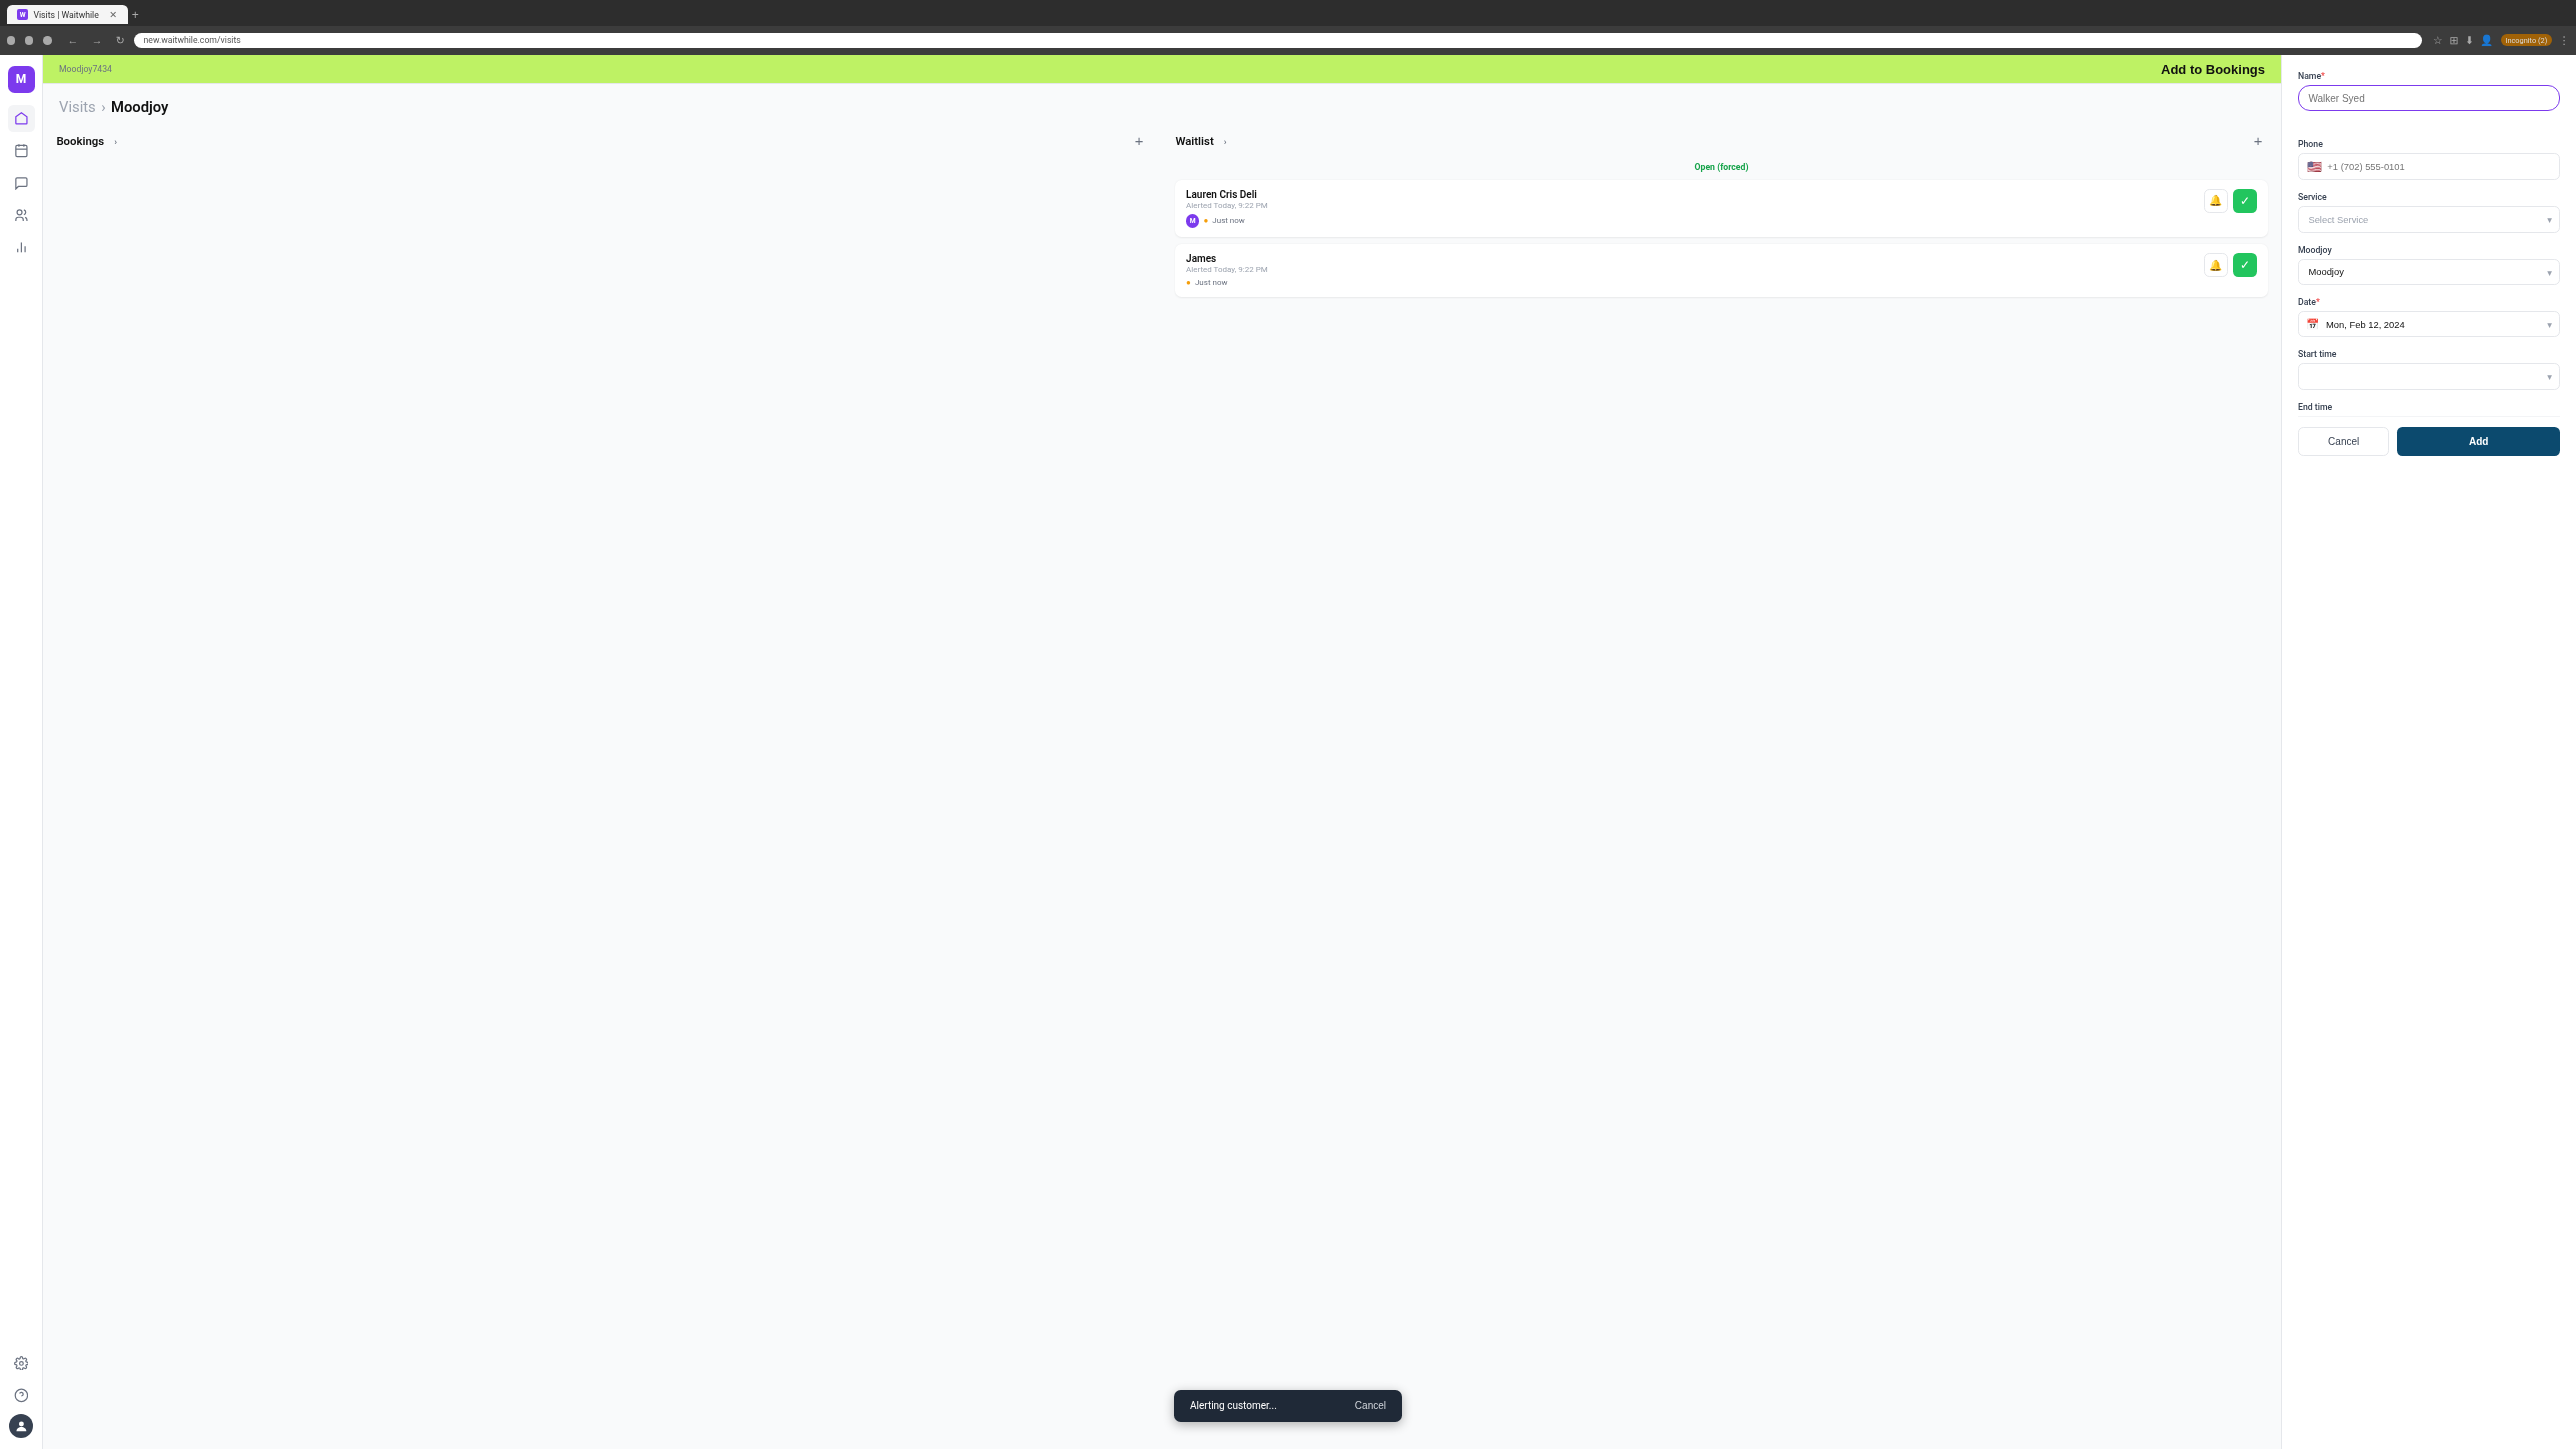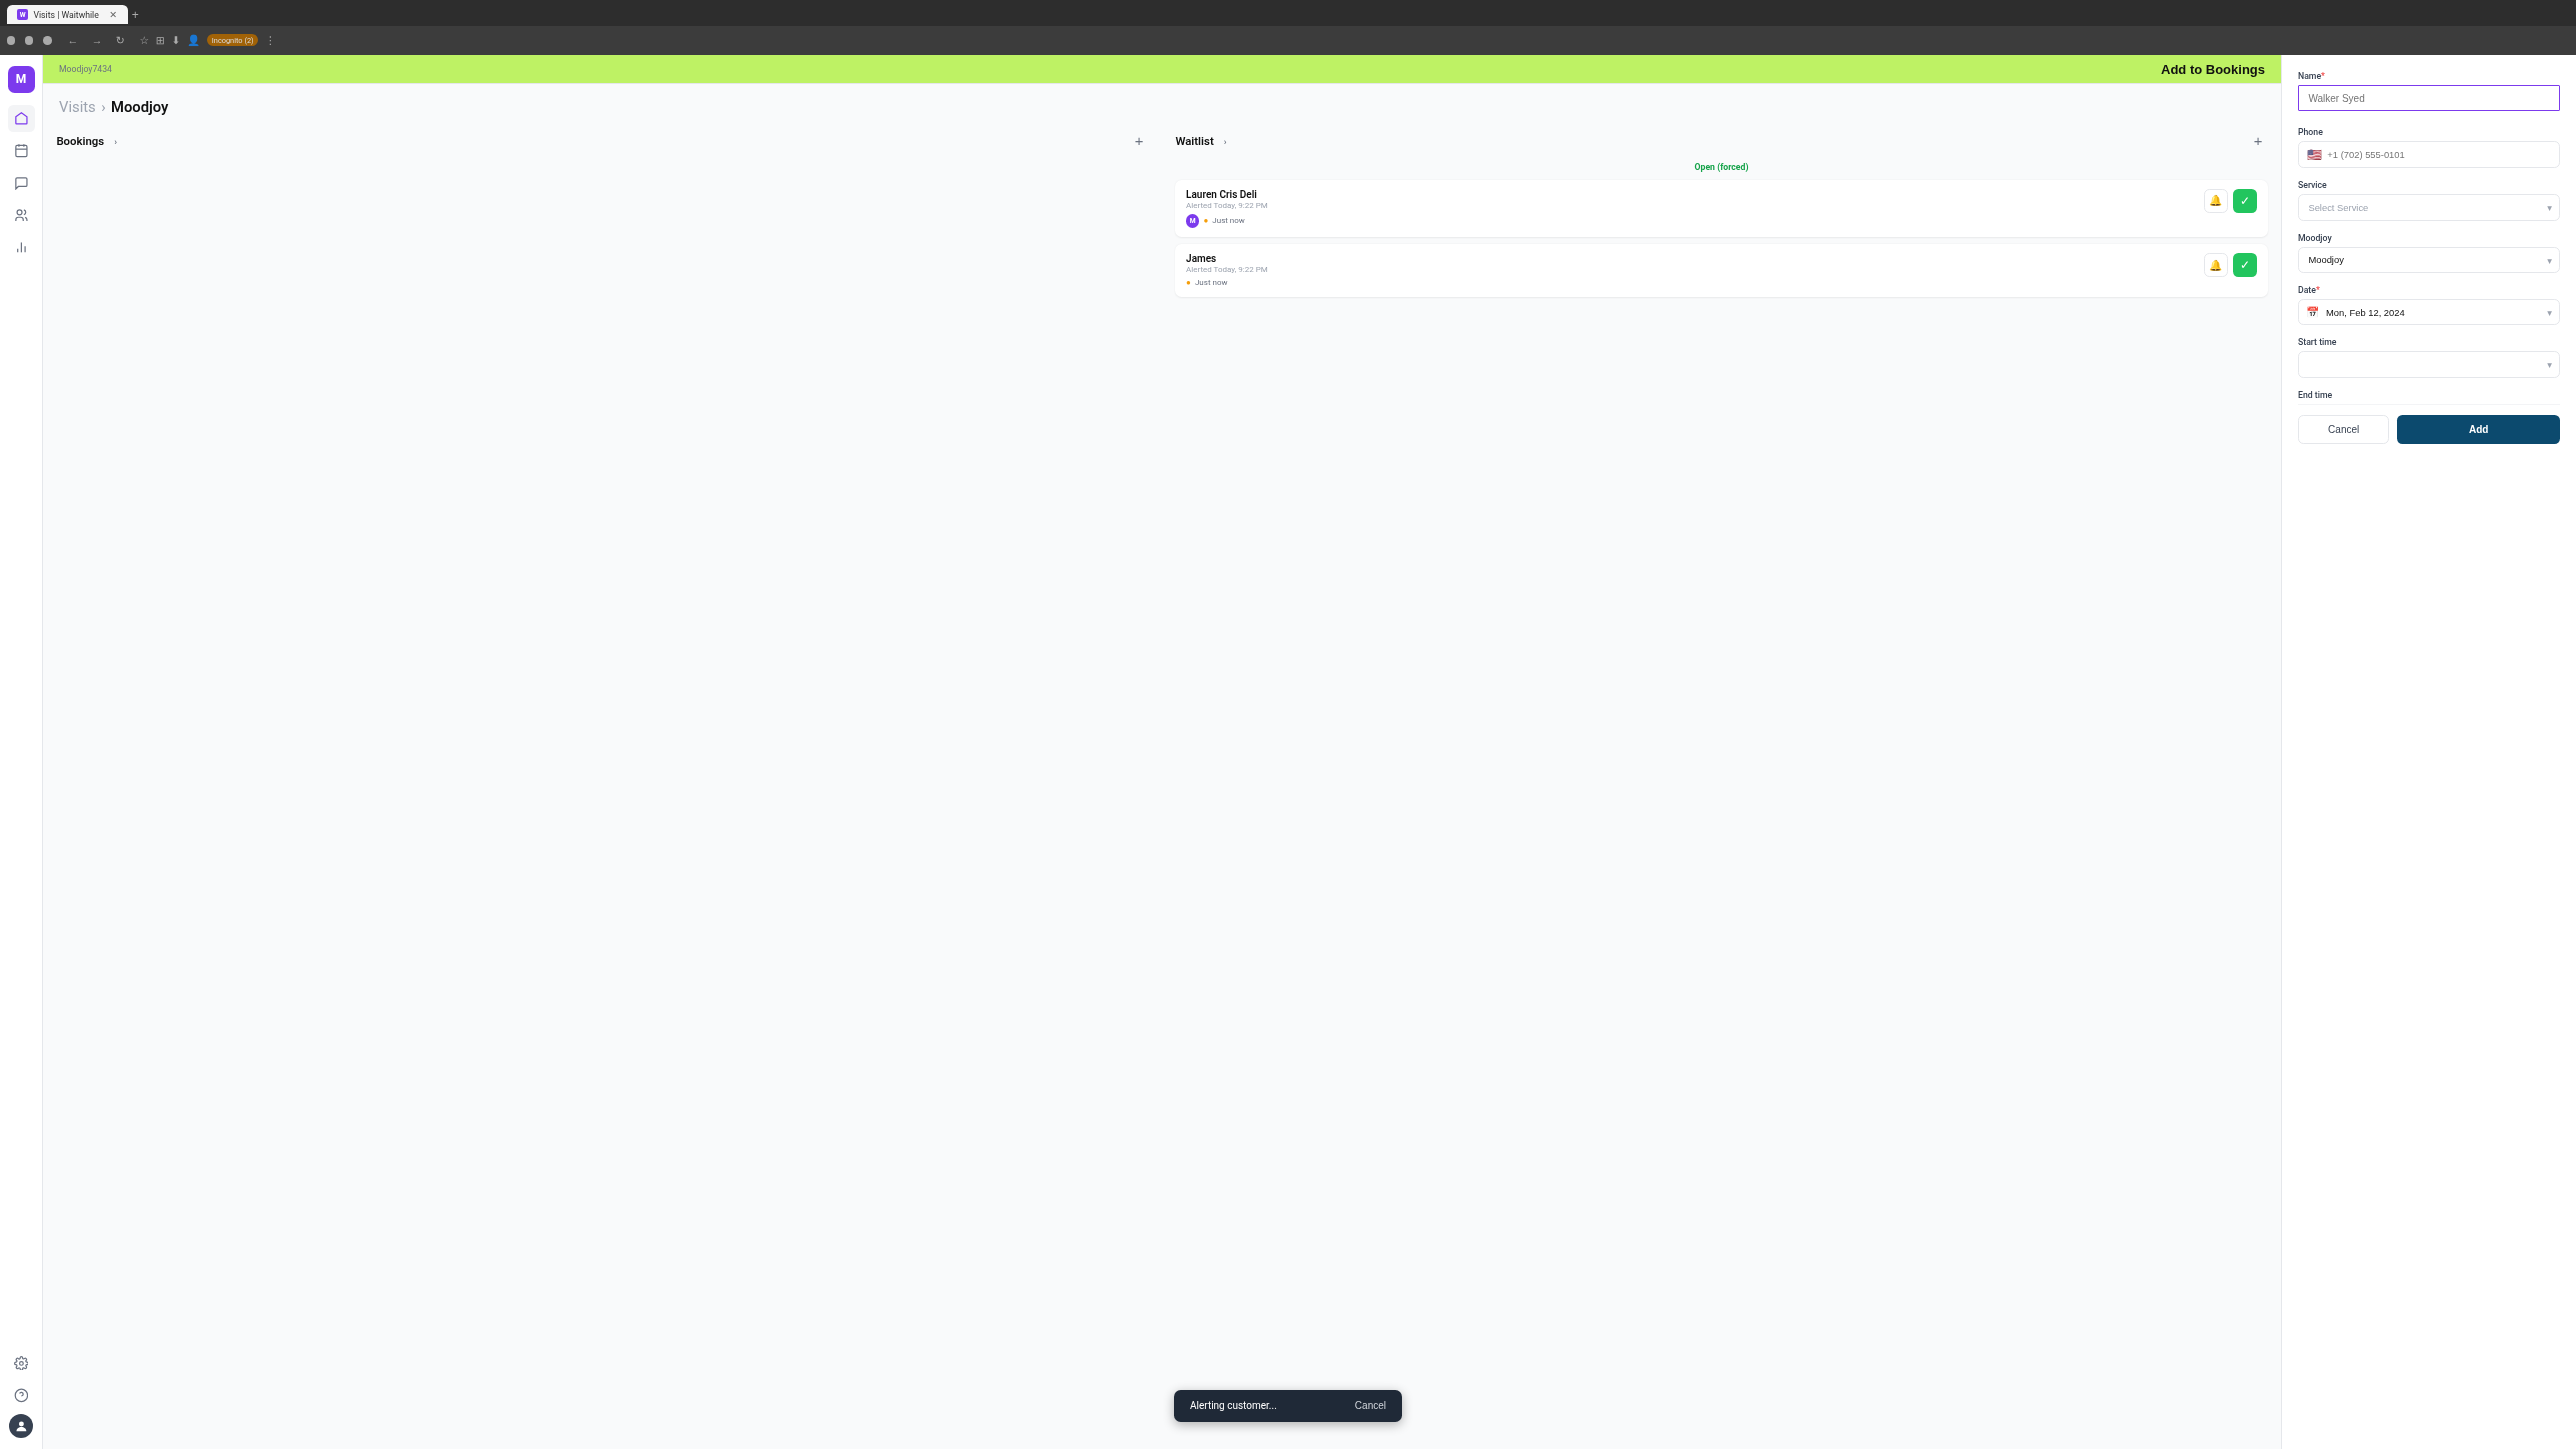--- a/index.html
+++ b/index.html
@@ -69,21 +69,21 @@
     .avatar-xs { width: 13.4px; height: 13.4px; border-radius: 50%; background: #7c3aed; display: flex; align-items: center; justify-content: center; color: white; font-size: 6.7px; font-weight: bold; }
     .dot-yellow { color: #f59e0b; font-size: 8px; }
     .item-actions { display: flex; align-items: center; gap: 5.4px; }
     .bell-btn { width: 24px; height: 24px; border: 1px solid #e5e7eb; border-radius: 5.4px; display: flex; align-items: center; justify-content: center; background: #fff; cursor: pointer; color: #6b7280; font-size: 10.7px; }
     .check-btn { width: 24px; height: 24px; background: #22c55e; border-radius: 5.4px; display: flex; align-items: center; justify-content: center; border: none; cursor: pointer; color: white; font-size: 12px; }
 
     
     .right-panel { width: 295px; background: #fff; border-left: 0.7px solid #e5e7eb; padding: 16px; overflow-y: auto; position: relative; }
     .form-label { font-size: 8.7px; font-weight: 500; color: #374151; margin-bottom: 4px; }
     .form-label .required { color: #ef4444; }
-    .form-input { width: 100%; border: 1.3px solid #7c3aed; border-radius: 1px; padding: 6.7px 9.4px; font-size: 10px; outline: none; color: #111; margin-bottom: 12px; }
+    .form-input { width: 100%; border: 1.3px solid #7c3aed; border-radius: 12px; padding: 6.7px 9.4px; font-size: 10px; outline: none; color: #111; margin-bottom: 24px; }
     .phone-input-wrap { display: flex; align-items: center; border: 1px solid #e5e7eb; border-radius: 5.4px; padding: 5.4px 8px; margin-bottom: 12px; gap: 5.4px; }
     .flag { font-size: 12px; }
     .phone-input { border: none; outline: none; font-size: 9.4px; color: #9ca3af; flex: 1; background: transparent; }
     .select-wrap { position: relative; margin-bottom: 12px; }
     .select-field { width: 100%; border: 1px solid #e5e7eb; border-radius: 5.4px; padding: 6.7px 24px 6.7px 9.4px; font-size: 9.4px; color: #9ca3af; appearance: none; background: #fff; cursor: pointer; }
     .select-field.selected { color: #111; }
     .select-chevron { position: absolute; right: 8px; top: 50%; transform: translateY(-50%); color: #9ca3af; pointer-events: none; font-size: 9.4px; }
     .field-section { margin-bottom: 4px; }
     .date-select-wrap { position: relative; margin-bottom: 12px; }
     .date-select { width: 100%; border: 1px solid #e5e7eb; border-radius: 5.4px; padding: 6.7px 24px 6.7px 27px; font-size: 9.4px; color: #111; appearance: none; background: #fff; cursor: pointer; }
@@ -117,20 +117,23 @@
   </div>
   <div class="browser-toolbar">
     <div class="win-controls">
       <span class="win-btn win-min"></span>
       <span class="win-btn win-max"></span>
       <span class="win-btn win-close"></span>
     </div>
     <button class="nav-btn">←</button>
     <button class="nav-btn">→</button>
     <button class="nav-btn">↻</button>
+    <div class="address-bar">
+      <span class="address-text">new.waitwhile.com/visits</span>
+    </div>
     <div class="browser-actions">
       <span>☆</span>
       <span>⊞</span>
       <span>⬇</span>
       <span>👤</span>
       <span class="incognito-badge">Incognito (2)</span>
       <span>⋮</span>
     </div>
   </div>
 </div>

